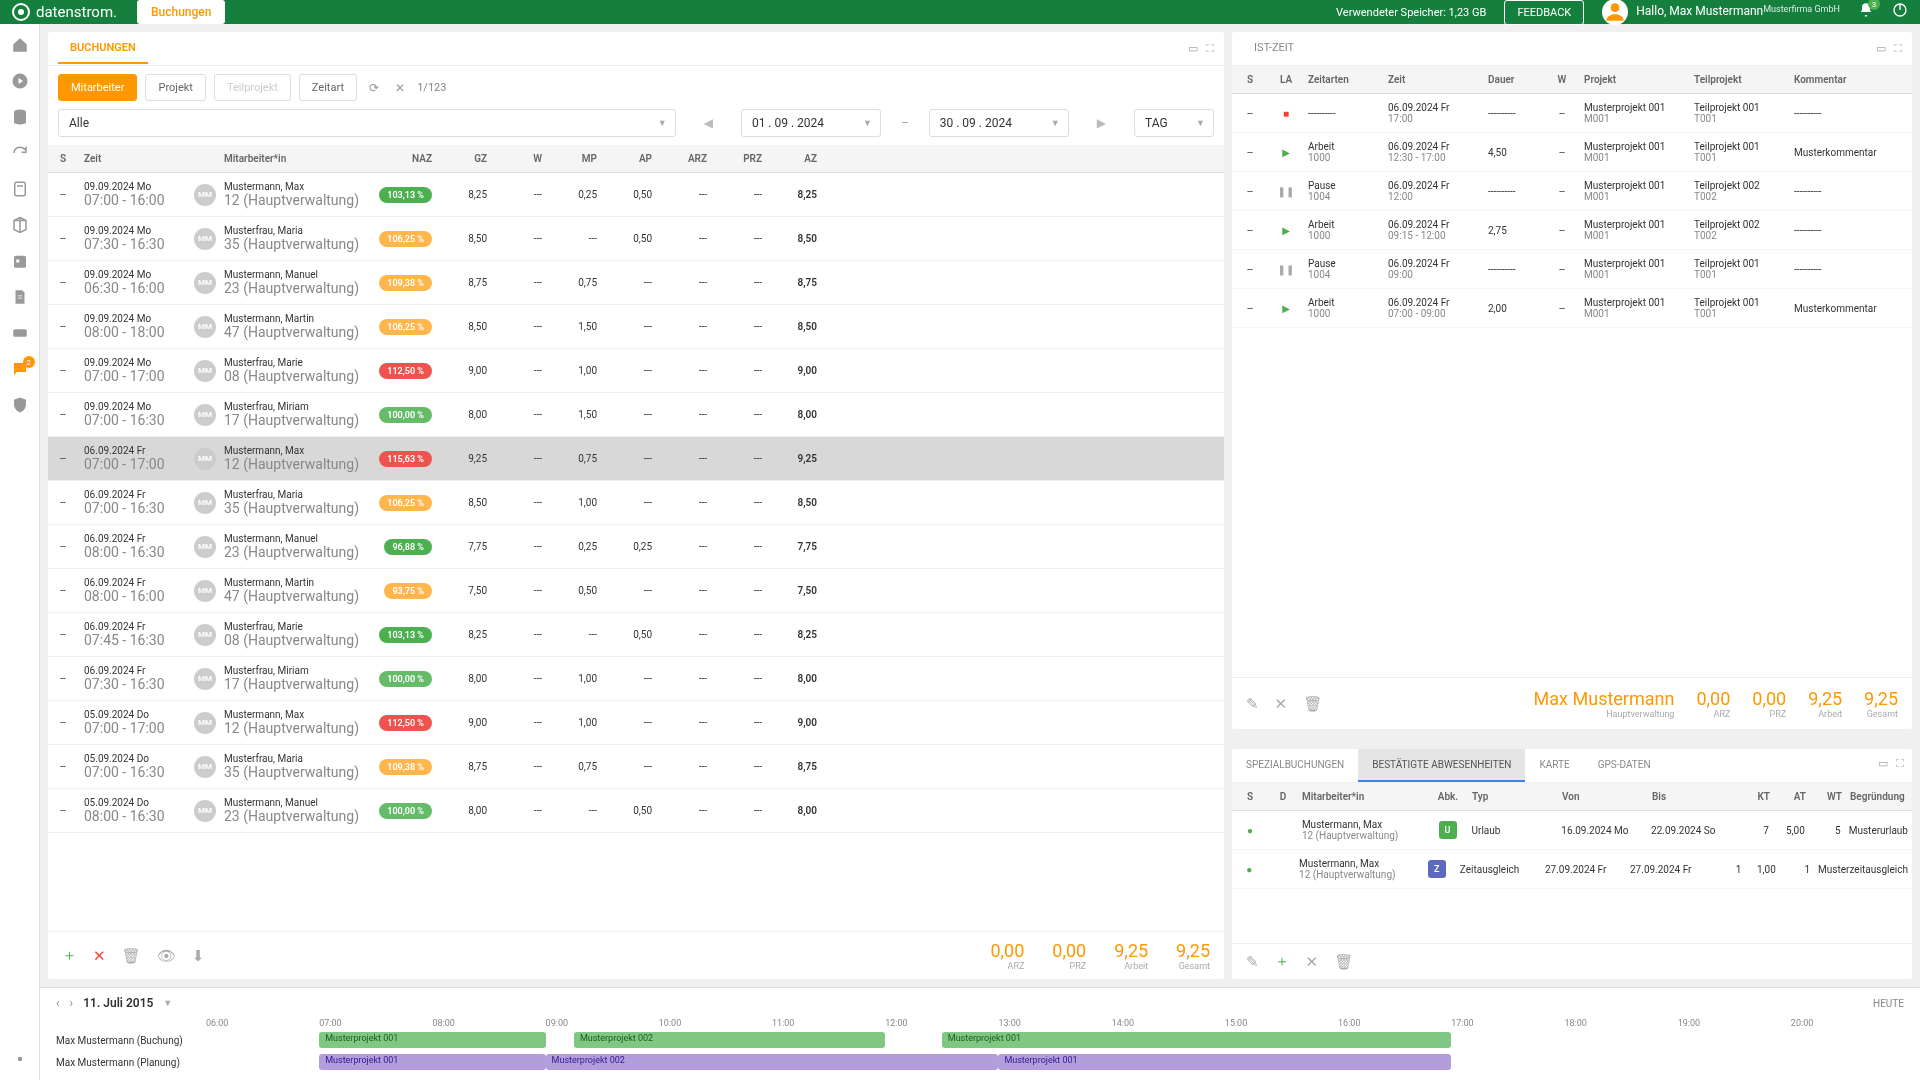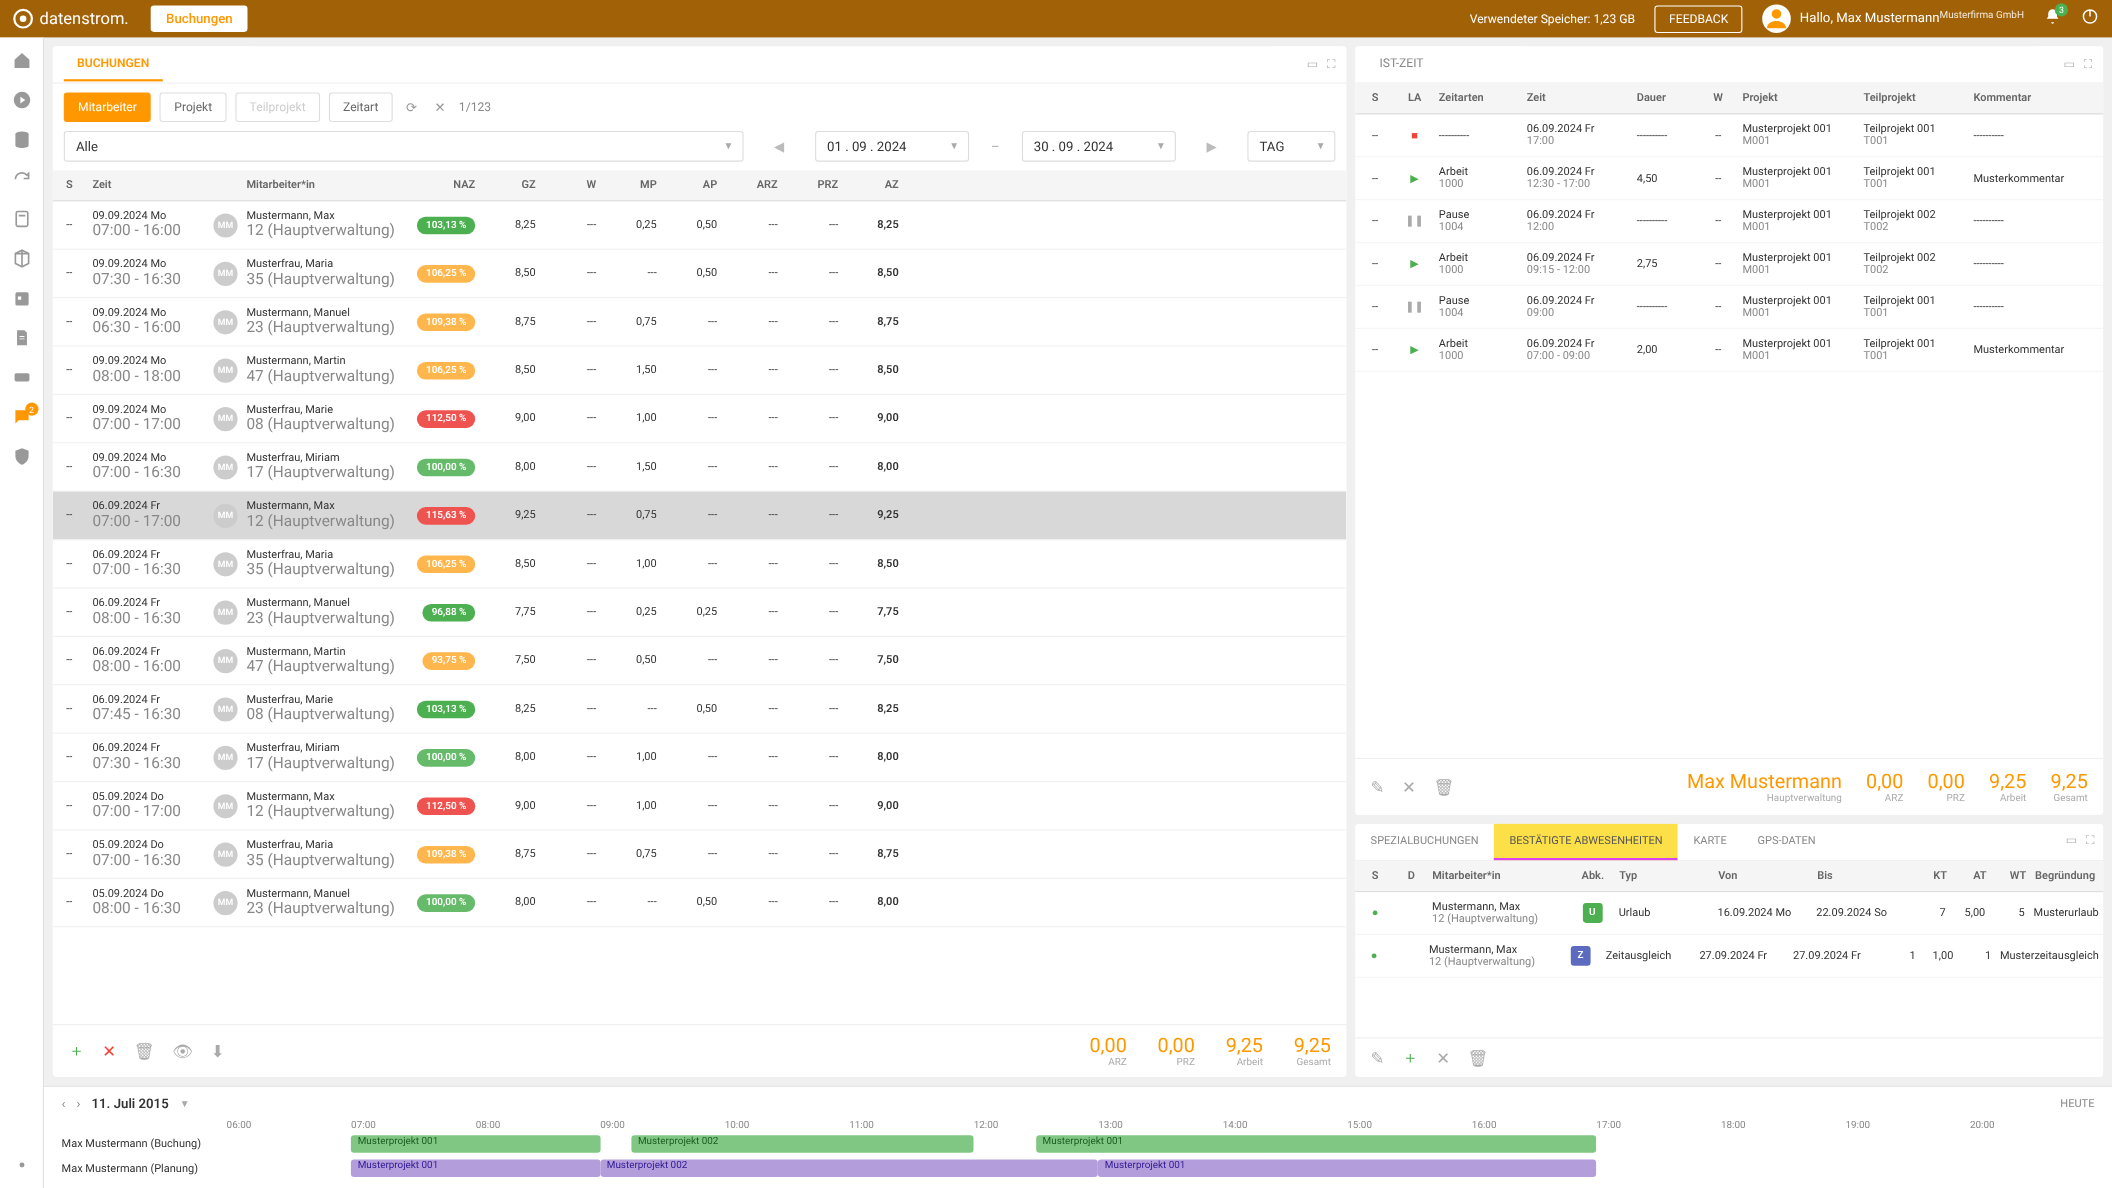--- a/index.html
+++ b/index.html
@@ -1,18 +1,18 @@
 <!DOCTYPE html>
 <html><head>
 <meta charset="utf-8">
 <style>
 *{box-sizing:border-box;margin:0;padding:0;font-family:-apple-system,Segoe UI,Roboto,Arial,sans-serif}
 body{background:#f0f0f0;font-size:12px;color:#333;overflow:hidden}
 .app{display:flex;flex-direction:column;height:100vh}
-.header{background:#a16207;height:34px;display:flex;align-items:center;padding:0 12px;color:#fff}
+.header{background:#15803d;height:24px;display:flex;align-items:center;padding:0 12px;color:#fff}
 .logo{display:flex;align-items:center;gap:6px;font-weight:400;font-size:15px}
 .logo-icon{width:18px;height:18px;border:2px solid #fff;border-radius:50%;position:relative}
 .logo-icon::after{content:"";position:absolute;width:6px;height:6px;background:#fff;border-radius:50%;top:4px;left:4px}
 .tab-btn{background:#fff;color:#ff9800;border:none;padding:5px 14px;border-radius:3px;margin-left:20px;font-size:12px;font-weight:500}
 .header-right{margin-left:auto;display:flex;align-items:center;gap:18px}
 .storage{font-size:11px}
 .feedback-btn{border:1px solid #fff;background:transparent;color:#fff;padding:5px 12px;border-radius:3px;font-size:11px}
 .user-info{display:flex;align-items:center;gap:8px}
 .avatar{width:26px;height:26px;border-radius:50%;background:#fff;display:flex;align-items:center;justify-content:center;color:#ff9800}
 .user-text{display:flex;flex-direction:row;line-height:1.1}
@@ -23,21 +23,21 @@
 .body{flex:1;display:flex;overflow:hidden}
 .sidebar{width:40px;background:#fff;display:flex;flex-direction:column;align-items:center;padding-top:12px;gap:18px;border-right:1px solid #e0e0e0}
 .sidebar-icon{width:18px;height:18px;color:#999;position:relative;cursor:pointer}
 .sidebar-icon.active{color:#ff9800}
 .side-badge{position:absolute;top:-4px;right:-6px;background:#ff9800;color:#fff;border-radius:50%;font-size:8px;width:12px;height:12px;display:flex;align-items:center;justify-content:center}
 .settings-bottom{margin-top:auto;margin-bottom:12px}
 .main{flex:1;display:flex;flex-direction:column;overflow:hidden}
 .panels{flex:1;display:flex;gap:8px;padding:8px;overflow:hidden}
 .panel{background:#fff;border-radius:3px;display:flex;flex-direction:column;overflow:hidden}
 .panel-left{flex:1}
-.panel-right{width:680px;display:flex;flex-direction:column;gap:8px}
+.panel-right{width:680px;display:flex;flex-direction:column;gap:20px}
 .panel-head{display:flex;align-items:center;padding:0 10px;height:34px;border-bottom:1px solid #eee}
 .panel-tab{padding:8px 12px;color:#ff9800;font-size:11px;font-weight:600;border-bottom:2px solid #ff9800}
 .panel-icons{margin-left:auto;display:flex;gap:8px;color:#aaa;font-size:11px}
 .toolbar{display:flex;align-items:center;gap:8px;padding:8px 10px}
 .search{flex:1;border:1px solid #ddd;border-radius:3px;padding:7px 10px;font-size:12px;background:#fafafa}
 .pill{padding:6px 12px;border-radius:3px;font-size:11px;border:1px solid #ddd;background:#fff;color:#666}
 .pill.active{background:#ff9800;color:#fff;border-color:#ff9800}
 .pill.dim{color:#ccc}
 .icon-btn{color:#999;cursor:pointer;padding:4px}
 .pager{color:#888;font-size:11px}
@@ -89,21 +89,21 @@
 .la-play{color:#4caf50}
 .la-pause{color:#aaa}
 .rt-footer{display:flex;align-items:center;padding:10px 14px;border-top:1px solid #eee}
 .rt-name{margin-left:auto;text-align:right}
 .rt-name .n{color:#ff9800;font-size:18px}
 .rt-name .s{font-size:9px;color:#aaa}
 .rt-tots{display:flex;gap:22px;margin-left:22px}
 .rt-bottom{background:#fff;border-radius:3px;display:flex;flex-direction:column;min-height:230px}
 .sub-tabs{display:flex;border-bottom:1px solid #eee}
 .sub-tab{padding:10px 14px;font-size:10px;color:#888;cursor:pointer}
-.sub-tab.active{color:#555;border-bottom:2px solid #d946ef;background:#fde047}
+.sub-tab.active{color:#555;border-bottom:2px solid #3b82f6;background:#e5e5e5}
 .abs-thead{display:flex;background:#f5f5f5;font-size:10px;color:#666;font-weight:600;border-bottom:1px solid #ddd}
 .abs-row{display:flex;font-size:10px;border-bottom:1px solid #f5f5f5;align-items:center}
 .ac-s{width:36px;text-align:center;padding:8px 4px}
 .ac-d{width:30px;text-align:center;padding:8px 4px}
 .ac-m{width:130px;padding:8px 4px}
 .ac-ab{width:40px;text-align:center;padding:8px 4px}
 .ac-ty{width:90px;padding:8px 4px}
 .ac-vo{width:90px;padding:8px 4px}
 .ac-bi{width:90px;padding:8px 4px}
 .ac-n{width:36px;text-align:right;padding:8px 4px}

